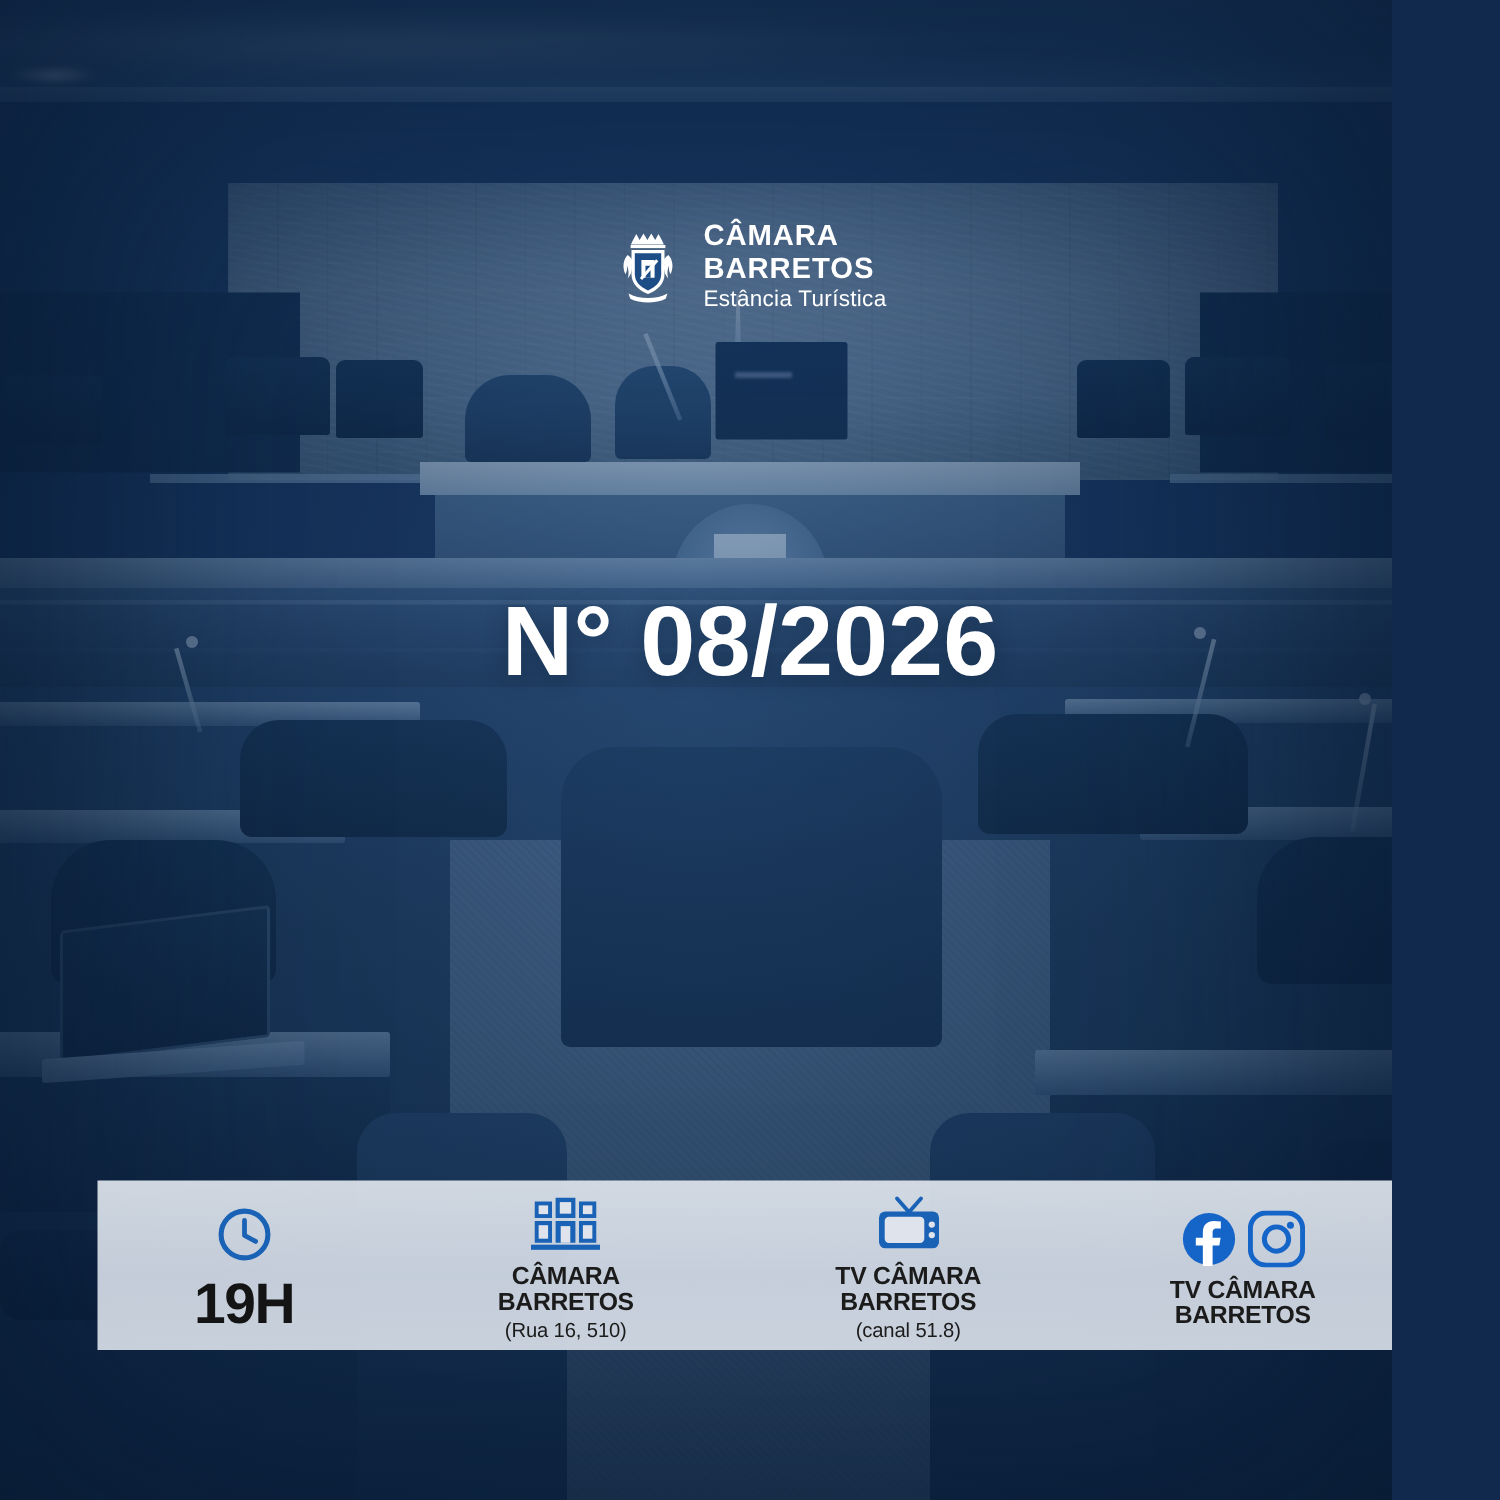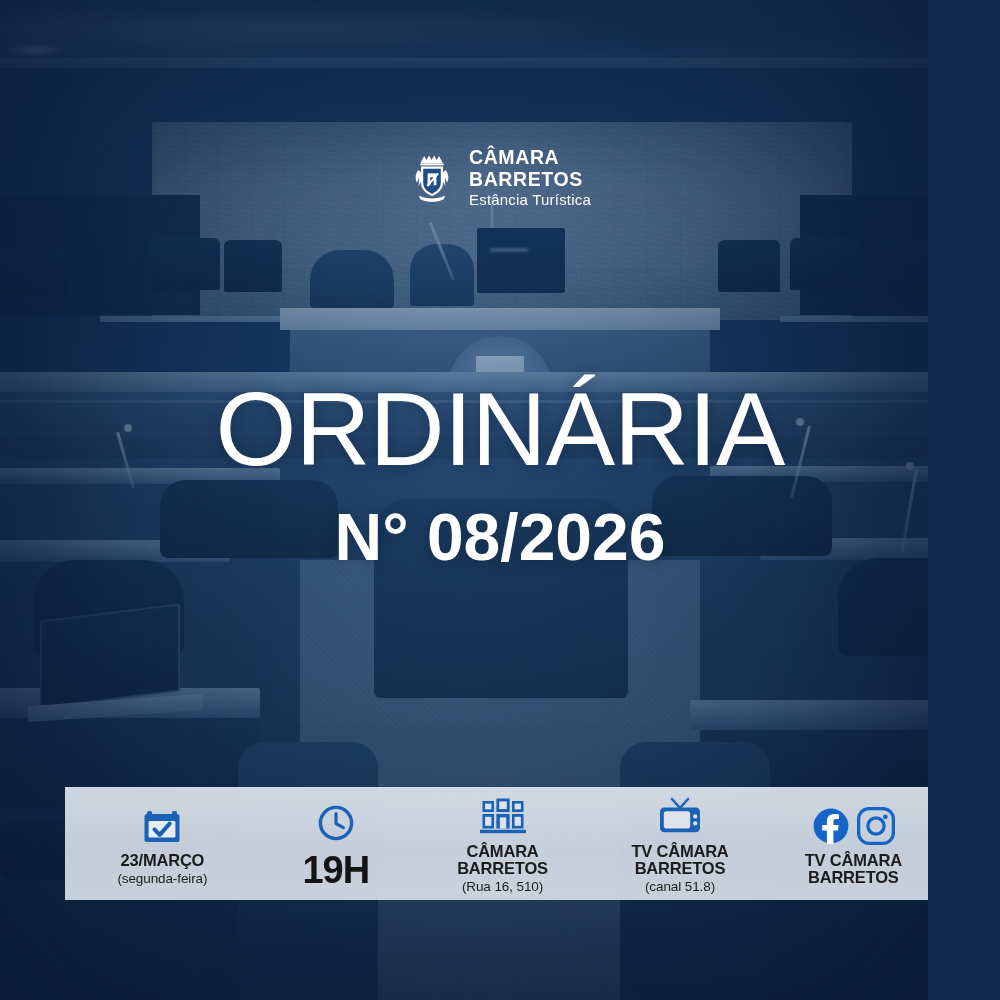--- a/index.html
+++ b/index.html
@@ -395,39 +395,25 @@
       </g>
     </svg>
     <div class="logo-text">
       <div class="logo-l1">CÂMARA</div>
       <div class="logo-l2">BARRETOS</div>
       <div class="logo-l3">Estância Turística</div>
     </div>
   </div>
 
   <div class="title-wrap">
-    <div class="t-ordinaria">ORDINÁRIA</div>
     <div class="t-numero">N° 08/2026</div>
   </div>
 
   <div class="infobar">
 
-    <div class="infocell cell-date">
-      <div class="ico">
-        <svg width="42" height="42" viewBox="0 0 42 42">
-          <rect x="6" y="6" width="5" height="6" rx="1.6" fill="#1a62b5"></rect>
-          <rect x="31" y="6" width="5" height="6" rx="1.6" fill="#1a62b5"></rect>
-          <rect x="3.5" y="9" width="35" height="28" rx="2.6" fill="#1a62b5"></rect>
-          <rect x="7.6" y="16" width="26.8" height="16.6" rx="1.4" fill="#e8edf4"></rect>
-          <path d="M13.5 24.4 l5.2 5.4 10-11.2" fill="none" stroke="#1a62b5" stroke-width="4.1" stroke-linecap="round" stroke-linejoin="round"></path>
-        </svg>
-      </div>
-      <div class="lbl">23/MARÇO</div>
-      <div class="sub">(segunda-feira)</div>
-    </div>
 
     <div class="infocell cell-time">
       <div class="ico">
         <svg width="40" height="40" viewBox="0 0 40 40">
           <circle cx="20" cy="20" r="15.6" fill="none" stroke="#1a62b5" stroke-width="3.4"></circle>
           <path d="M20 10.6 V20.6 L27.4 24.6" fill="none" stroke="#1a62b5" stroke-width="3.2" stroke-linecap="round" stroke-linejoin="round"></path>
         </svg>
       </div>
       <div class="big-time">19H</div>
     </div>

